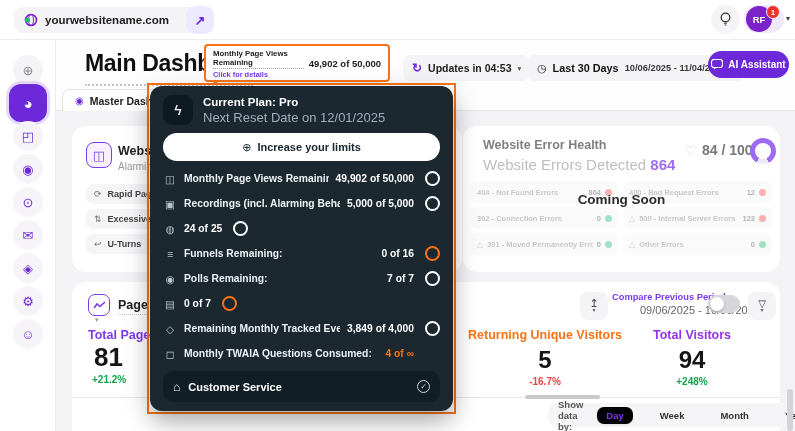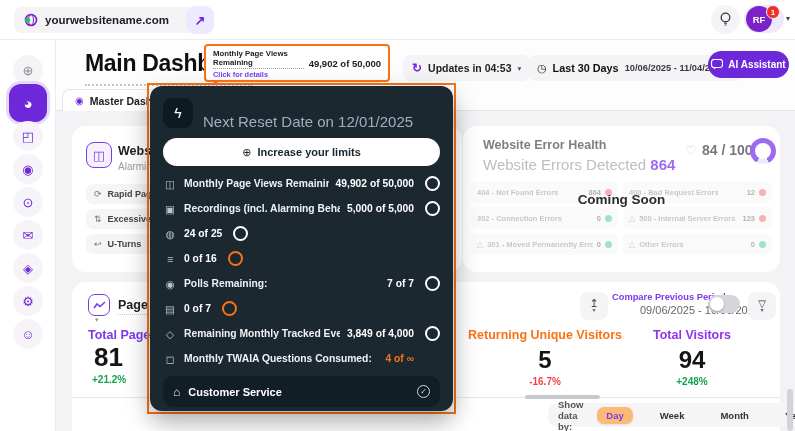--- a/index.html
+++ b/index.html
@@ -101,31 +101,31 @@
   .cmp-dates { position:absolute; left:556px; top:22px; font-size:11px; color:#666;margin-left:12px; }
   .toggle { position:absolute; left:636px; top:13px; width:32px; height:18px; background:#d6d6da; border-radius:9px; }
   .toggle .knob { position:absolute; left:2px; top:2px; width:14px; height:14px; background:#fff; border-radius:50%; box-shadow:0 1px 2px rgba(0,0,0,.25); }
   .filter-btn { position:absolute; left:676px; top:10px; width:28px; height:28px; background:#f4f4f6; border-radius:8px; display:flex; flex-direction:column; align-items:center; justify-content:center; color:#333; }
   .filter-btn .f { font-size:10px; line-height:9px; } .filter-btn .c { font-size:6px; line-height:5px; color:#666; }
   .cc-divider { position:absolute; left:0; top:115px; width:708px; height:1px; background:#e8e8ea; }
   .cc-thumb { position:absolute; left:453px; top:113px; width:75px; height:4px; background:#c9c9cd; border-radius:2px; }
   .showdata { position:absolute; left:476px; top:121px; height:24px; background:#f5f5f7; border-radius:10px; display:flex; align-items:center; padding:0 10px; gap:14px; }
   .showdata .lbl { font-size:9.5px; font-weight:600; color:#555; }
   .sd-opt { font-size:9.5px; font-weight:600; color:#333; padding:3px 9px; border-radius:7px; }
-  .sd-opt.opt-sel { background:#fdba74; color:#7c3aed; font-weight:700; box-shadow:0 1px 2px rgba(0,0,0,.08); }
+  .sd-opt.opt-sel { background:#000000; color:#7c3aed; font-weight:700; box-shadow:0 1px 2px rgba(0,0,0,.08); }
 
   .v-scroll { position:absolute; left:787px; top:389px; width:6px; height:42px; background:#d4d4d8; border-radius:3px; z-index:40; }
 
   
   .popup-frame { position:absolute; left:147px; top:83px; width:309px; height:331px; border:2.5px solid #f97316; z-index:60; }
   .popup { position:absolute; inset:1px; background:#1b2830; border-radius:12px; padding:9px 13px; box-shadow:0 10px 25px rgba(0,0,0,.35); }
   .pp-head { display:flex; align-items:center; gap:10px; }
   .pp-bolt { width:30px; height:30px; background:#0e1a22; border-radius:9px; color:#fff; font-size:14px; display:flex; align-items:center; justify-content:center; }
   .pp-title { font-size:11.5px; font-weight:700; color:#fff; }
-  .pp-sub { font-size:15px; color:#9eb0bb; margin-top:18px; }
+  .pp-sub { font-size:13px; color:#9eb0bb; margin-top:2px; }
   .pp-btn { margin-top:8px; height:28px; background:#fff; border-radius:15px; display:flex; align-items:center; justify-content:center; gap:6px; color:#16242c; }
   .pp-btn .plus { font-size:11px; } .pp-btn .lbl { font-size:11px; font-weight:700; }
   .pp-rows { margin-top:5px; }
   .pp-row { height:25px; display:flex; align-items:center; gap:7px; }
   .pp-row .ic { width:14px; font-size:10.5px; color:#b9c4cb; text-align:center; }
   .pp-row .lbl { flex:1; font-size:10.3px; font-weight:700; color:#eef2f4; white-space:nowrap; overflow:hidden; }
   .pp-row .val { font-size:10.3px; font-weight:700; color:#fff; white-space:nowrap; }
   .pp-row .val.v-orange { color:#f97316; }
   .pp-circle { width:15px; height:15px; border-radius:50%; border:2.5px solid #fff; margin-left:4px; flex:none; }
   .pp-circle.c-orange { border-color:#f97316; }
@@ -394,20 +394,21 @@
       <div class="badge">1</div>
       <div class="avatar-chev">▾</div>
     </div>
   </header>
 
   <div class="popup-frame">
     <div class="popup">
       <div class="pp-head">
         <div class="pp-bolt">ϟ</div>
         <div>
+          <div class="pp-title">Current Plan: Pro</div>
           <div class="pp-sub">Next Reset Date on 12/01/2025</div>
         </div>
       </div>
       <div class="pp-btn">
         <span class="plus">⊕</span>
         <span class="lbl">Increase your limits</span>
       </div>
       <div class="pp-rows">
 
           <div class="pp-row">
@@ -425,20 +426,21 @@
           </div>
 
           <div class="pp-row">
             <span class="ic">◍</span>
             <span class="val">24 of 25</span>
             <span class="pp-circle c-white"></span>
           </div>
 
           <div class="pp-row">
             <span class="ic">≡</span>
+            <span class="lbl">Funnels Remaining:</span>
             <span class="val">0 of 16</span>
             <span class="pp-circle c-orange"></span>
           </div>
 
           <div class="pp-row">
             <span class="ic">◉</span>
             <span class="lbl">Polls Remaining:</span>
             <span class="val">7 of 7</span>
             <span class="pp-circle c-white"></span>
           </div>

